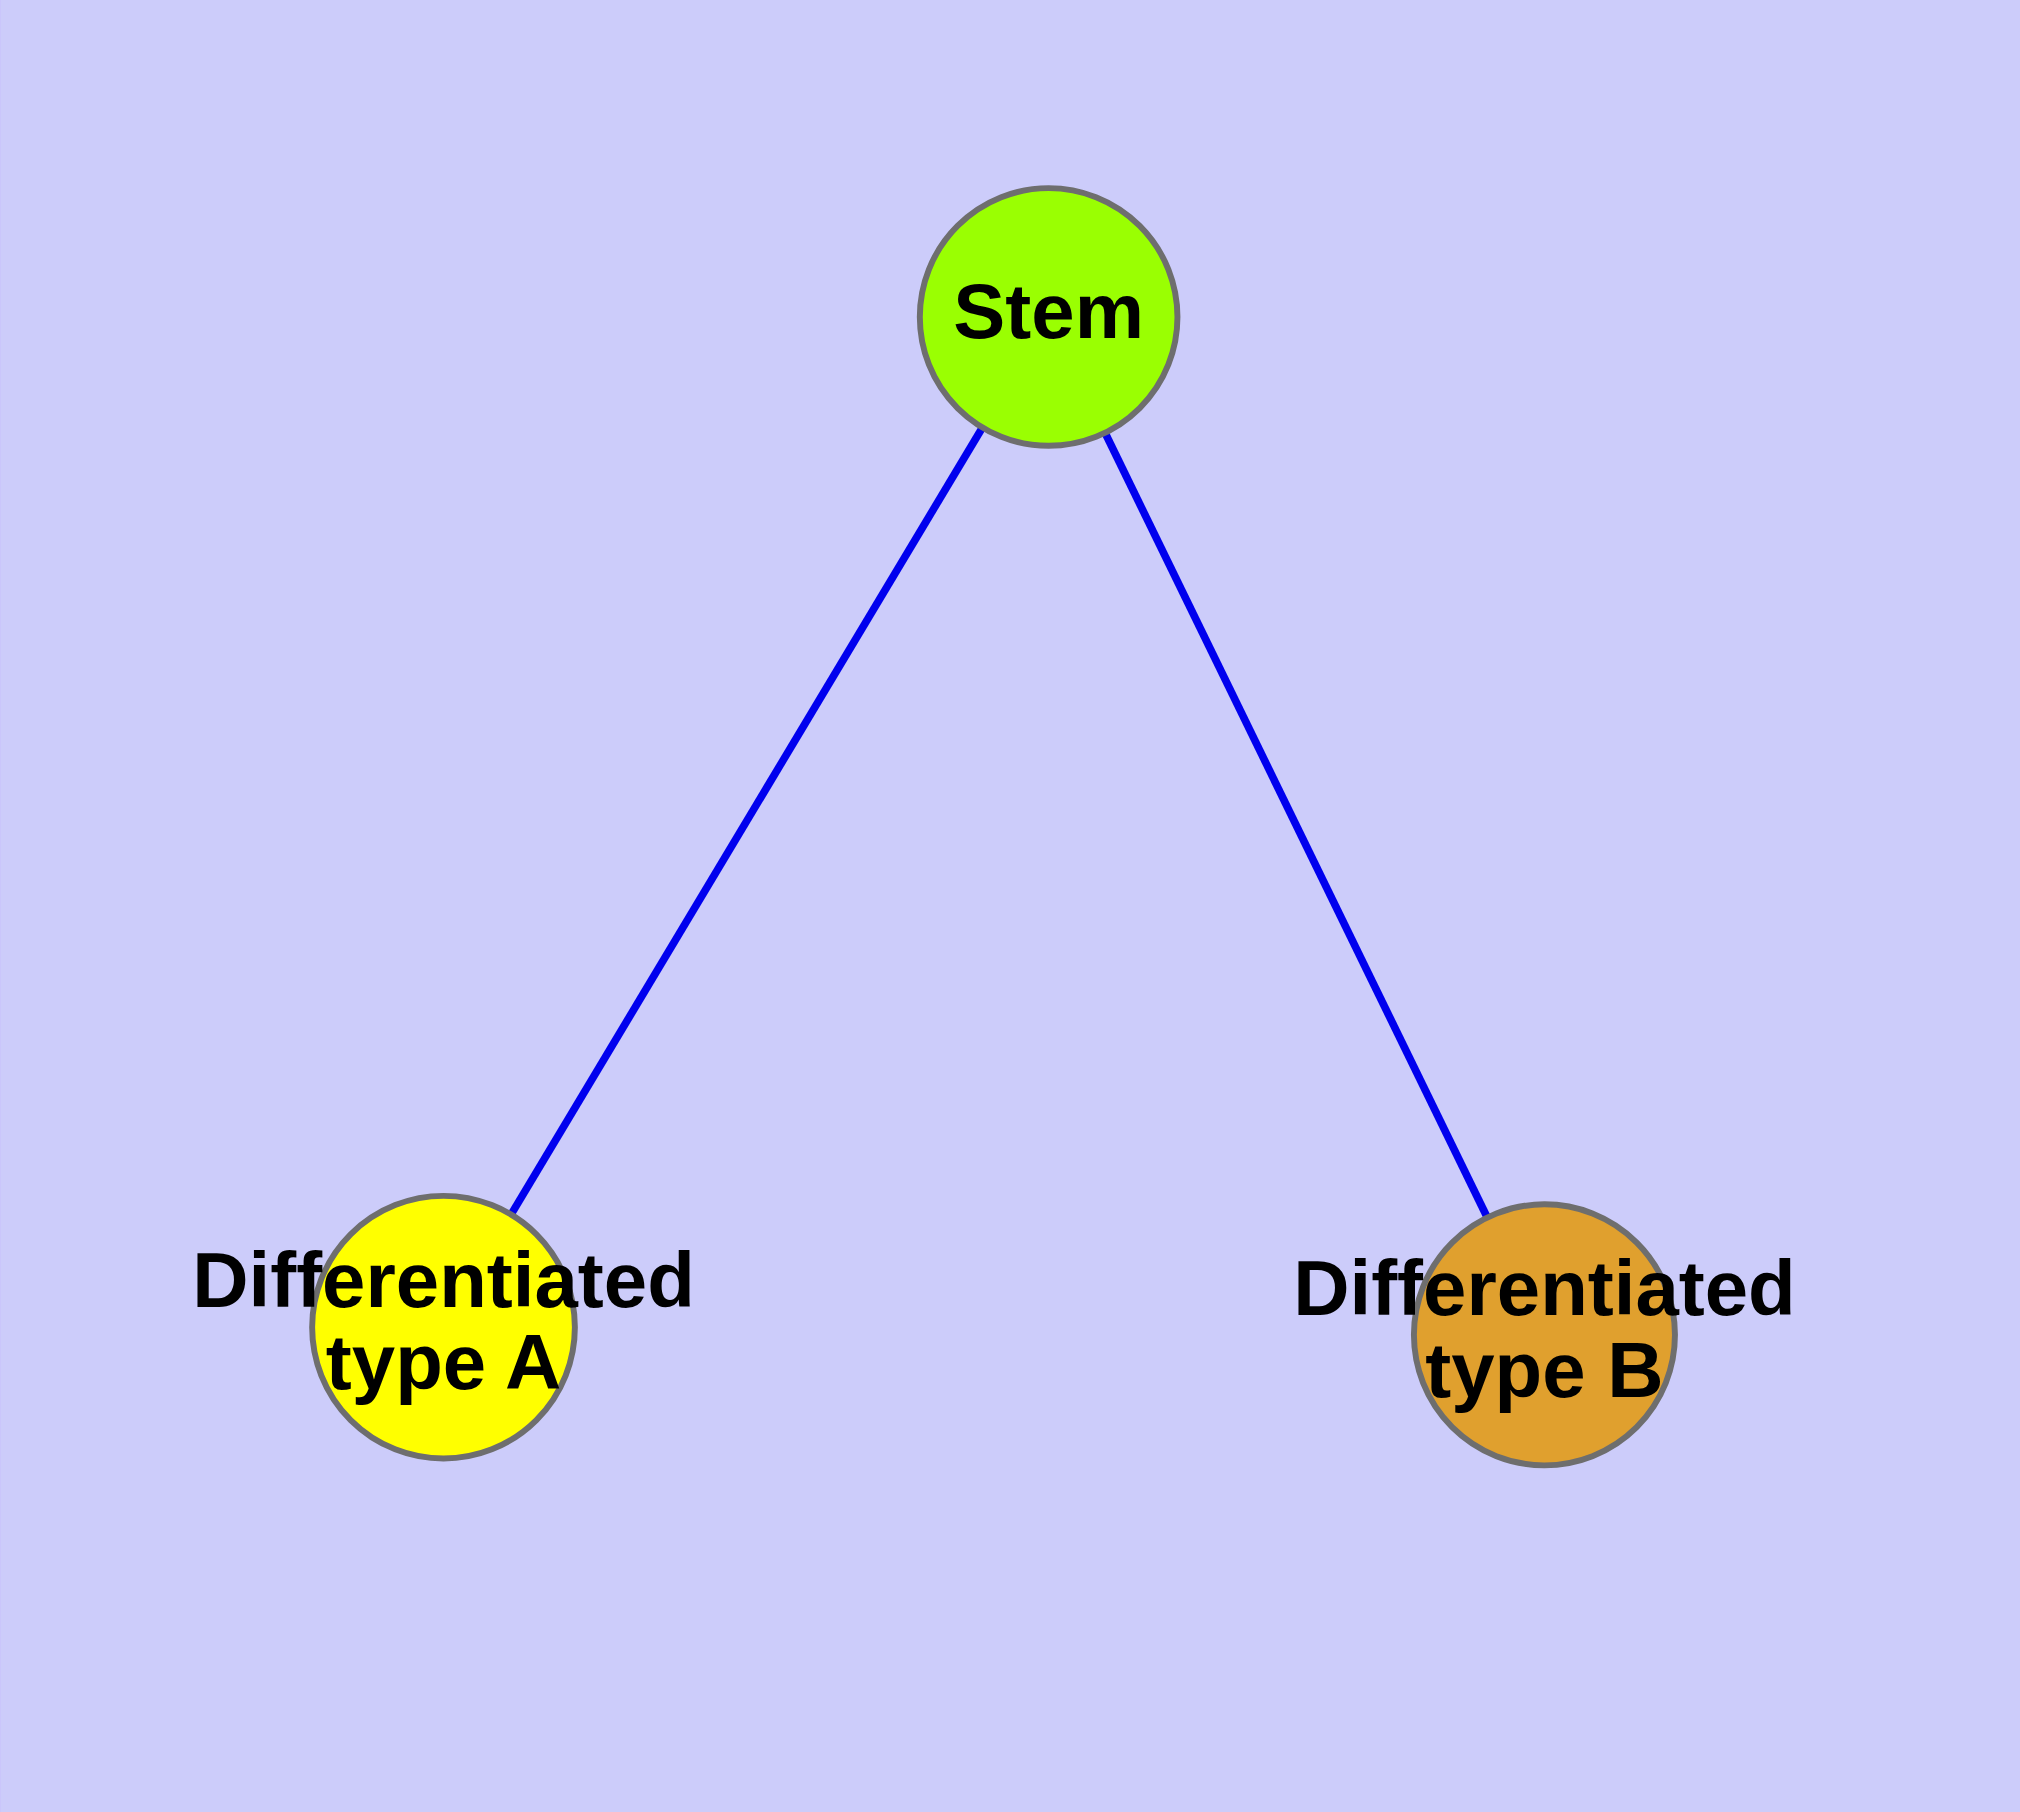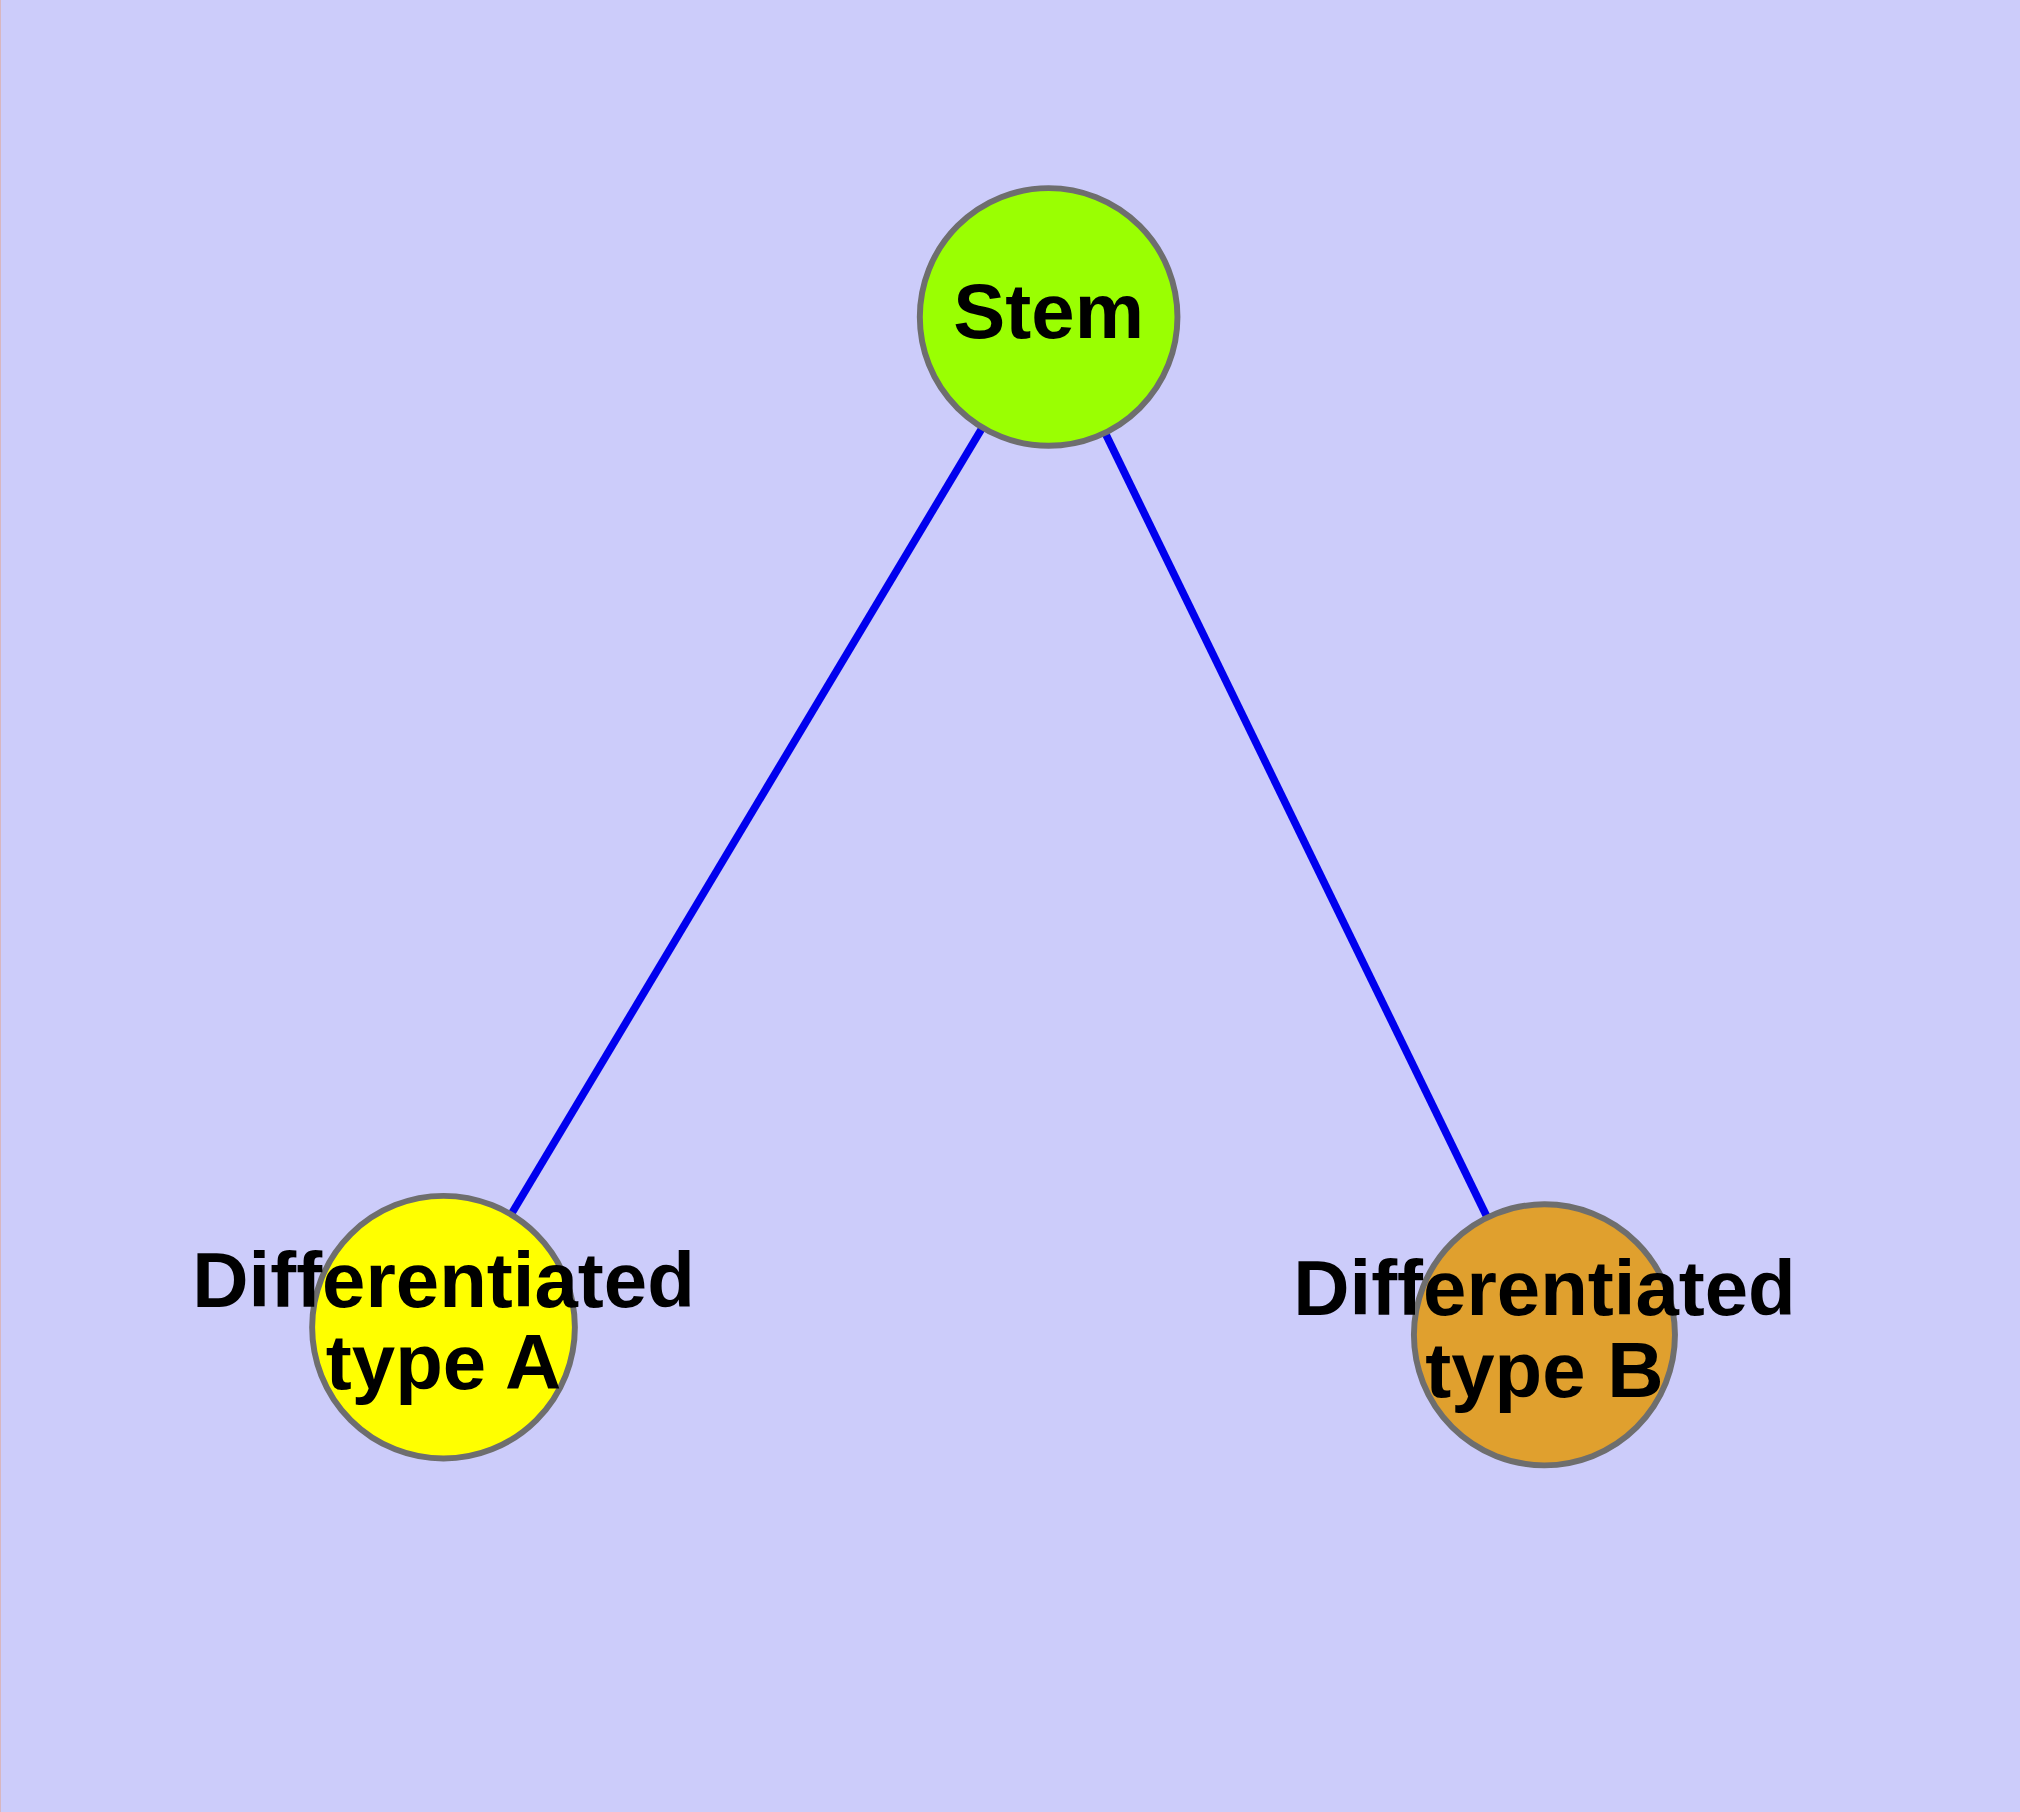--- a/index.html
+++ b/index.html
@@ -37,21 +37,21 @@
     font-size: 92px;
     fill: #000000;
     text-anchor: middle;
     dominant-baseline: middle;
     paint-order: normal;
   }
 </style>
 </head>
 <body>
 
-<div id="canvas" style="width: 2021px; height: 1812px; background: #f97316;">
+<div id="canvas" style="width: 2021px; height: 1812px; background: #c4b5fd;">
   <svg id="graph-svg" viewBox="0 0 2384 2138" xmlns="http://www.w3.org/2000/svg" style="width: 2021px; height: 1812px;">
 
     <rect id="bg-rect" x="0" y="0" width="2384" height="2138" fill="#CCCCFA"></rect>
 
     <g id="edges-group">
         <line class="edge-line" x1="1158.8931901115832" y1="504.396803063015" x2="602.6483916625302" y2="1433.0295758238992" stroke="#0000EE" stroke-width="9"></line>
         <line class="edge-line" x1="1303.5619208061173" y1="510.651054509653" x2="1754.5622644464336" y2="1436.5509052994305" stroke="#0000EE" stroke-width="9"></line>
       </g>
     <g id="nodes-group">
         <circle class="node-circle" cx="1237" cy="374" r="152" fill="#9AFF02" stroke="#6E6E6E" stroke-width="7"></circle>

